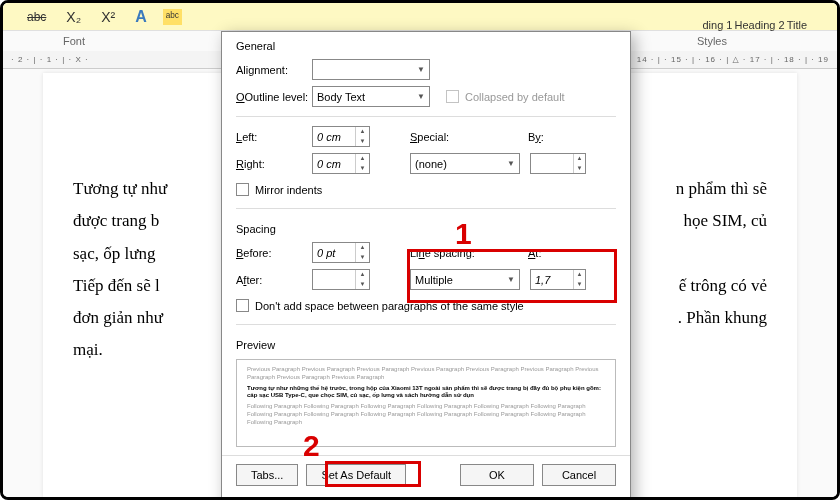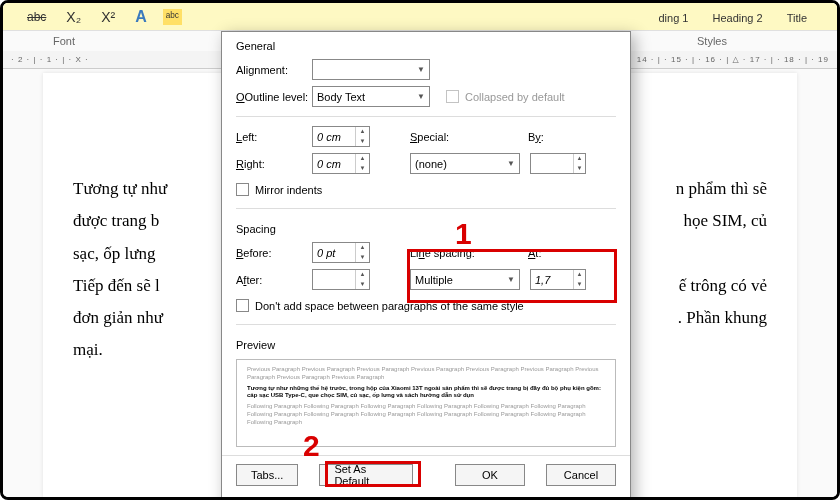--- a/index.html
+++ b/index.html
@@ -31,30 +31,30 @@
 .ribbon-tool {
   padding: 2px 4px;
   font-size: 12px;
   color: #333;
   cursor: pointer;
 }
 .x2sub { font-size: 14px; }
 .font-group-label {
   position: absolute;
   top: 32px;
-  left: 50px;
+  left: 60px;
   font-size: 11px;
   color: #666;
 }
 .styles-group {
   position: absolute;
-  top: 9px;
+  top: 16px;
   right: 30px;
   display: flex;
-  gap: 24px;
+  gap: 2px;
   font-size: 11px;
   color: #333;
 }
 .styles-group-label {
   position: absolute;
   top: 32px;
   right: 110px;
   font-size: 11px;
   color: #666;
 }
@@ -189,21 +189,21 @@
   line-height: 1.3;
   overflow: hidden;
 }
 .preview-box .bold-line {
   color: #000;
   font-weight: 600;
   margin: 3px 0;
 }
 .button-row {
   display: flex;
-  gap: 21px;
+  gap: 8px;
   padding: 8px 14px;
   border-top: 1px solid #ddd;
 }
 .btn {
   height: 22px;
   padding: 0 14px;
   border: 1px solid #888;
   background: #f5f5f5;
   font-size: 11px;
   cursor: pointer;

